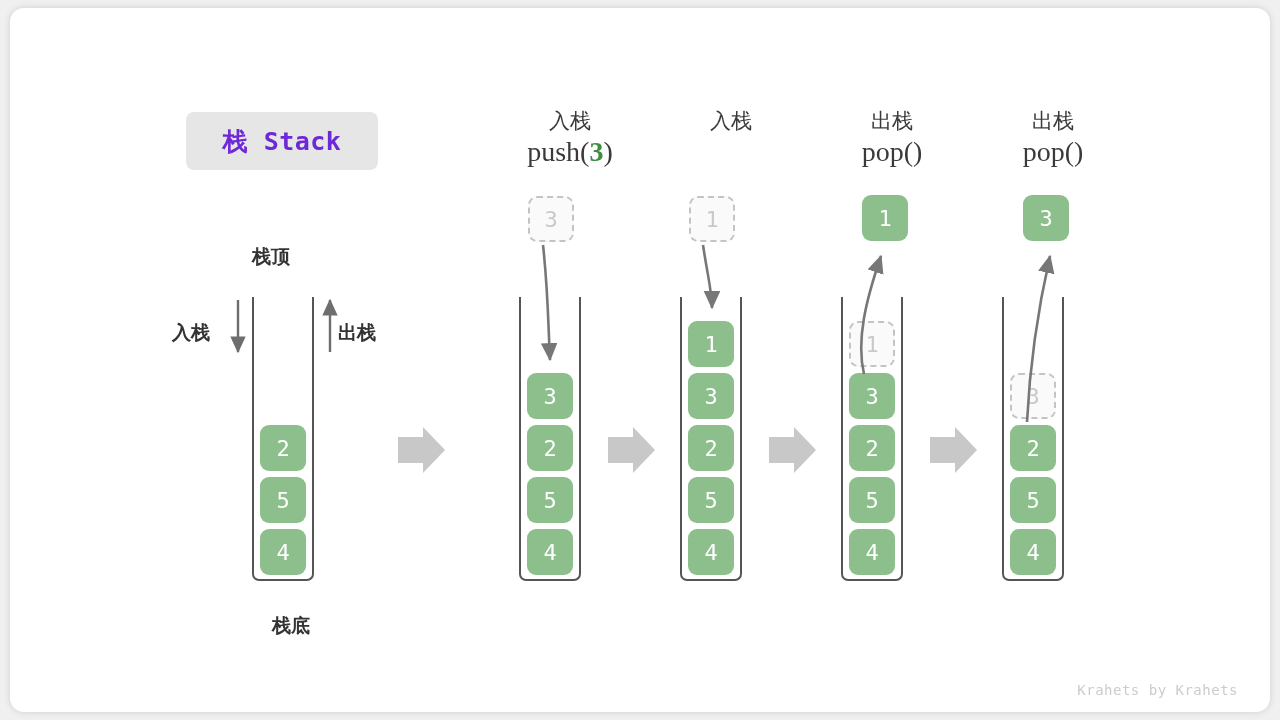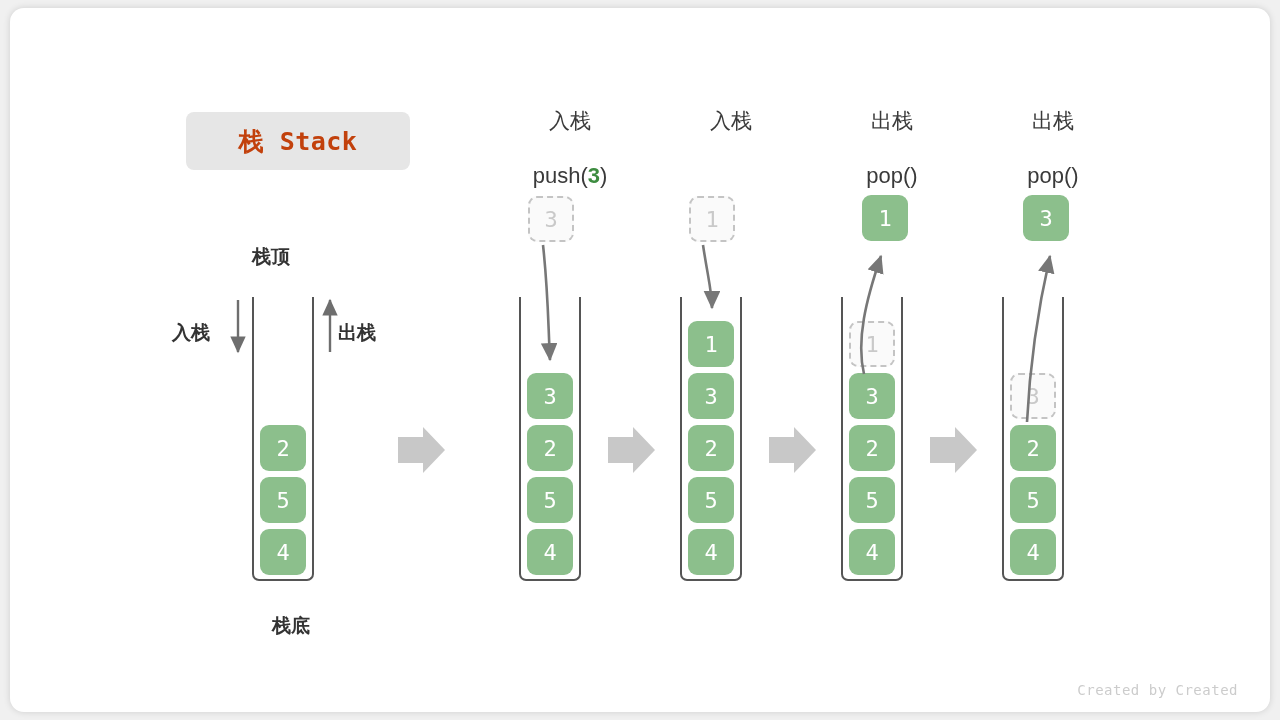--- a/index.html
+++ b/index.html
@@ -31,31 +31,31 @@
     width: 1280px;
     height: 720px;
     pointer-events: none;
   }
 
   
   .title-badge {
     position: absolute;
     left: 186px;
     top: 112px;
-    width: 224px;
+    width: 192px;
     height: 58px;
     background: #e6e6e6;
     border-radius: 8px;
     display: flex;
     align-items: center;
     justify-content: center;
     font-family: "DejaVu Sans Mono", monospace;
     font-size: 25px;
     font-weight: bold;
-    color: #c2410c;
+    color: #6d28d9;
     letter-spacing: 0.5px;
   }
 
   
   .cn-label {
     position: absolute;
     font-family: "Liberation Sans", sans-serif;
     font-size: 19px;
     font-weight: bold;
     color: #333333;
@@ -69,24 +69,23 @@
     white-space: nowrap;
   }
   .col-head .cn {
     display: block;
     font-family: "Liberation Sans", sans-serif;
     font-size: 21px;
     line-height: 30px;
   }
   .col-head .code {
     display: block;
-    font-family: Liberation Sans, sans-serif;
-    font-size: 22px;
+    font-family: Liberation Serif, serif;
+    font-size: 28px;
     line-height: 32px;
-    margin-top: 24px;
   }
   .col-head .code .arg { color: #3d8c40; font-weight: bold; }
 
   
   .stack-box {
     position: absolute;
     width: 62px;
     height: 284px;
     border-left: 2px solid #555555;
     border-right: 2px solid #555555;
@@ -221,14 +220,14 @@
       <path d="M608,437 L633,437 L633,427 L655,450 L633,473 L633,463 L608,463 z"></path>
     </g>
     <g fill="#c8c8c8">
       <path d="M769,437 L794,437 L794,427 L816,450 L794,473 L794,463 L769,463 z"></path>
     </g>
     <g fill="#c8c8c8">
       <path d="M930,437 L955,437 L955,427 L977,450 L955,473 L955,463 L930,463 z"></path>
     </g>
   </svg>
 
-  <div class="footer">Created by Created</div>
+  <div class="footer">Krahets by Krahets</div>
 </div>
 
 </body></html>

